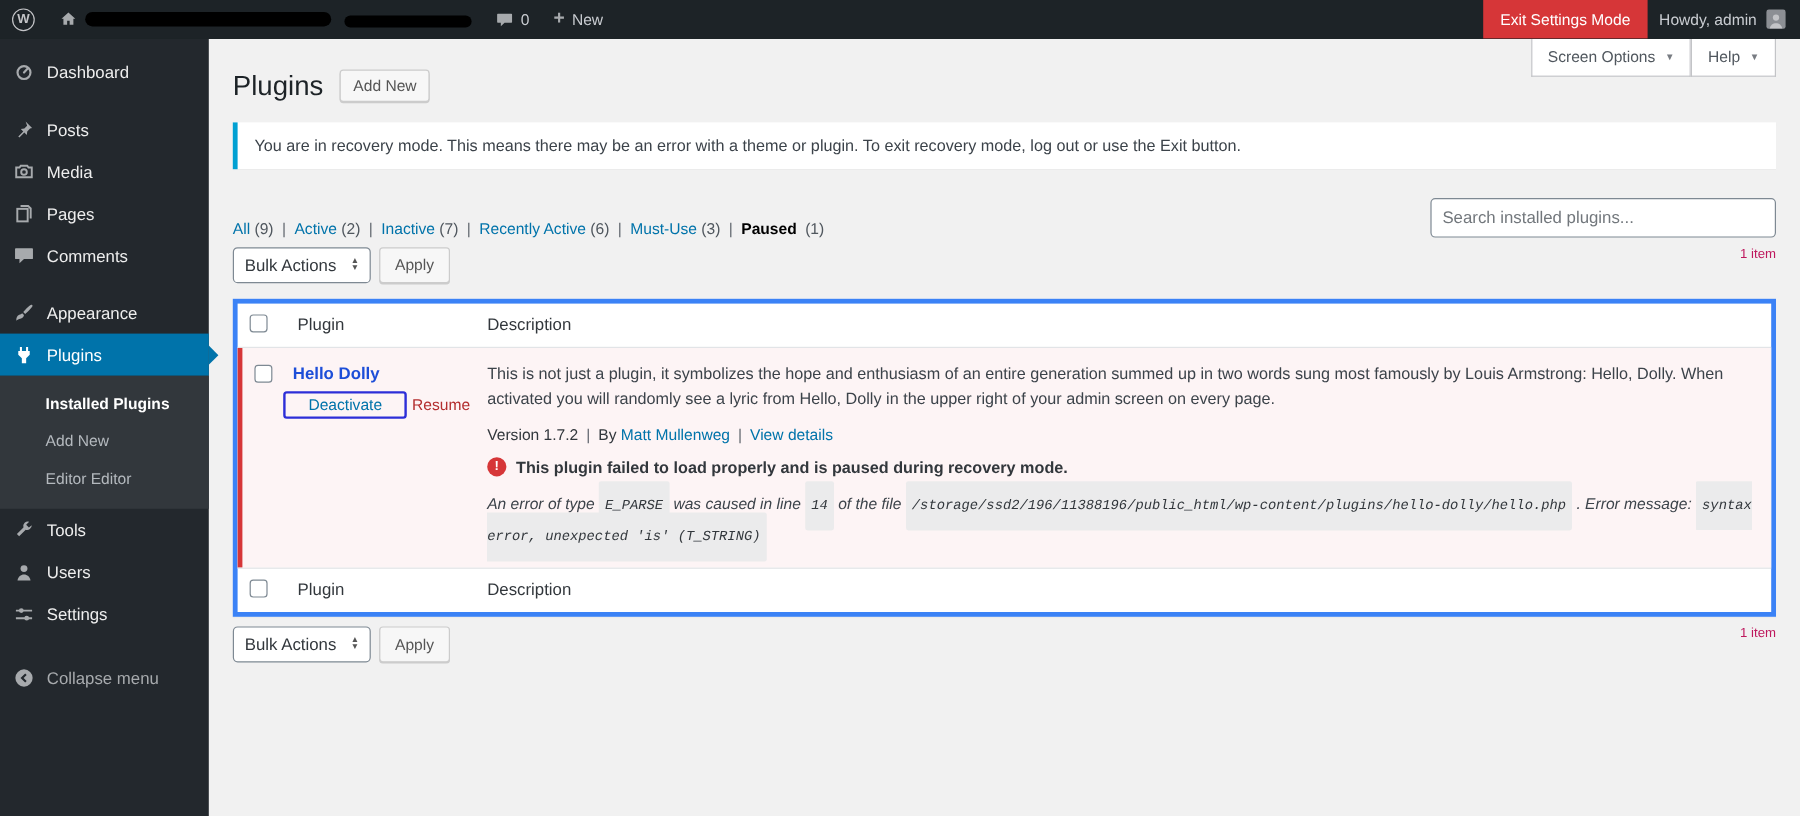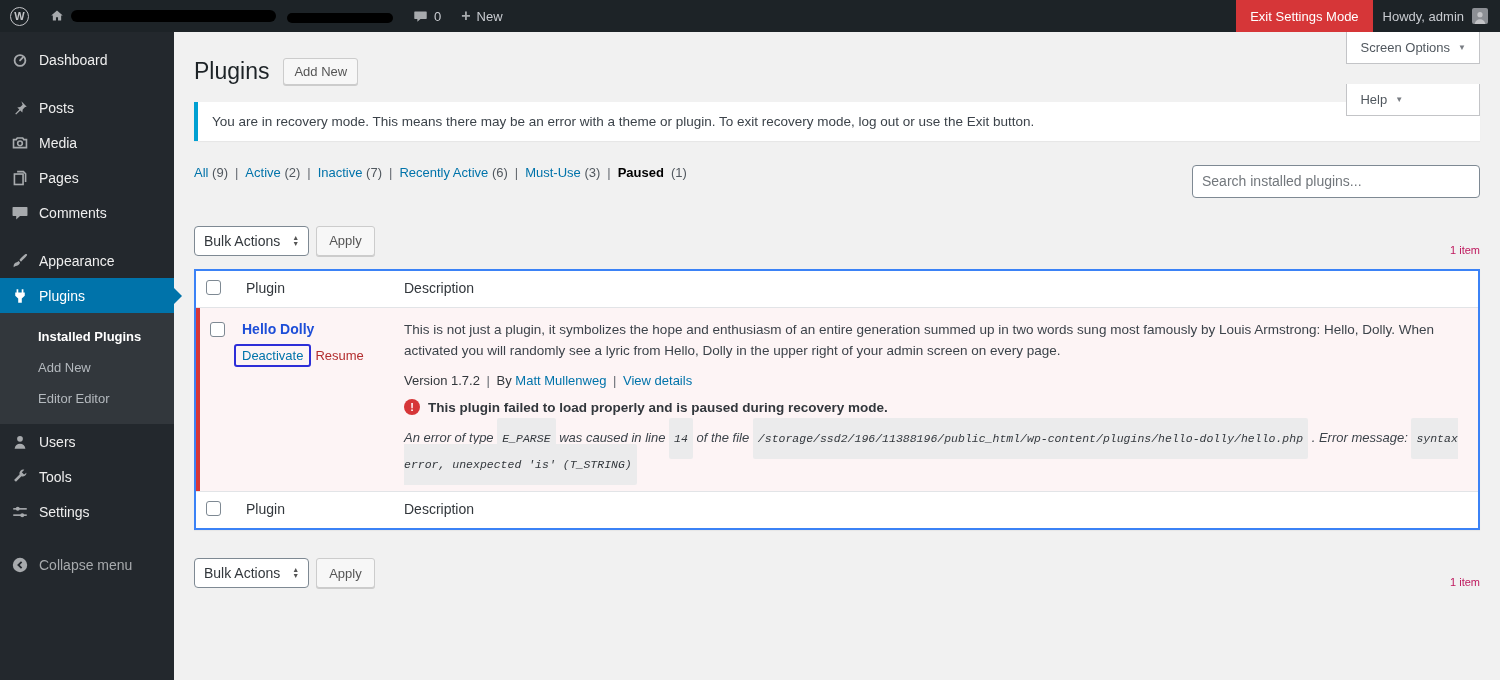--- a/index.html
+++ b/index.html
@@ -53,21 +53,21 @@
     content:""; position:absolute; right:-8px; top:50%; transform:translateY(-50%);
     border:8px solid transparent; border-left-color:#0073aa; border-right-width:0;
   }
   .submenu { background:#32373c; padding:8px 0 10px; }
   .submenu-item { display:block; padding:8px 10px 8px 38px; font-size:13px; color:#b4b9be; cursor:pointer; }
   .submenu-item.current { color:#fff; font-weight:bold; }
   .collapse-item { margin-top:18px; color:#a7aaad; }
 
   
   .content { margin-left:174px; padding:0 20px 24px; position:relative; }
-  .screen-meta { position:absolute; top:0; right:20px; display:flex; gap:20px;flex-direction:column; }
+  .screen-meta { position:absolute; top:0; right:20px; display:flex; gap:0; }
   .meta-link {
     background:#fff; border:1px solid #c3c4c7; border-top:none;
     padding:8px 13px; font-size:13px; color:#50575e;
     display:flex; align-items:center; gap:8px; cursor:pointer;
   }
   .caret { font-size:8px; color:#787c82; }
 
   .title-row { display:flex; align-items:center; gap:14px; padding-top:26px; }
   h1.page-title { margin:0; font-size:23px; font-weight:400; color:#1d2327; line-height:1.2; }
   .add-new-btn {
@@ -75,71 +75,71 @@
     border:1px solid #ccc; border-radius:3px; box-shadow:0 1px 0 #ccc; cursor:pointer;
   }
 
   .notice {
     background:#fff; border-left:4px solid #00a0d2;
     box-shadow:0 1px 1px rgba(0,0,0,.04);
     margin-top:16px; padding:12px 14px; font-size:13.5px; color:#3c434a;
   }
   .notice p { margin:0; }
 
-  .filter-row { display:flex; align-items:flex-start; justify-content:space-between; margin-top:24px; }
+  .filter-row { display:flex; align-items:flex-end; justify-content:space-between; margin-top:24px; }
   .subsubsub { list-style:none; margin:0; padding:0; display:flex; gap:7px; font-size:13px; align-items:baseline; }
   .subsubsub li { display:flex; gap:7px; align-items:baseline; }
   .subsubsub a { color:#0073aa; }
   .subsubsub .count { color:#50575e; }
   .subsubsub .current-label { color:#000; font-weight:600; }
   .pipe { color:#646970; }
   .search-input {
     width:288px; height:33px; padding:0 9px; background:#fff;
     border:1px solid #7e8993; border-radius:4px; font-size:14px; color:#2c3338;
     font-family:"Liberation Sans", sans-serif;
   }
   .search-input::placeholder { color:#72777c; }
 
-  .tablenav { display:flex; align-items:flex-end; gap:7px; margin-top:28px; }
+  .tablenav { display:flex; align-items:flex-start; gap:7px; margin-top:8px; }
   .bulk-select {
     height:30px; background:#fff; border:1px solid #7e8993; border-radius:4px;
     display:flex; align-items:center; gap:12px; padding:0 9px;
     font-size:14px; color:#32373c; cursor:pointer;
   }
   .updown { display:flex; flex-direction:column; font-size:7px; line-height:6px; color:#555; }
   .apply-btn {
     height:30px; padding:0 12px; background:#f7f7f7; color:#555;
     border:1px solid #ccc; border-radius:3px; box-shadow:0 1px 0 #ccc;
     font-size:13px; cursor:pointer; font-family:"Liberation Sans", sans-serif;
   }
   .item-count { margin-left:auto; font-size:11px; color:#be185d; }
 
   
   .plugins-table {
-    margin-top:13px; background:#fff; border:2px solid #3b82f6;
+    margin-top:13px; background:#fff; border:4px solid #3b82f6;
     box-shadow:0 1px 1px rgba(0,0,0,.04);
   }
   .row-grid { display:grid; grid-template-columns:40px 158px 1fr; }
   .thead, .tfoot { font-size:14px; color:#32373c; }
   .thead > div, .tfoot > div { padding:9px 10px; }
   .thead { border-bottom:1px solid #e2e4e7; }
   .tfoot { border-top:1px solid #e2e4e7; }
   input.wp-cb {
     appearance:none; -webkit-appearance:none; width:15px; height:15px; margin:0;
     border:1px solid #7e8993; border-radius:3px; background:#fff; cursor:pointer;
   }
   .plugin-row { background:#fdf4f5; border-left:4px solid #d63638; grid-template-columns:36px 158px 1fr; }
   .plugin-row .cb-cell { padding:14px 0 0 10px; }
   .title-cell { padding:13px 10px 14px 6px; }
   .plugin-name { display:block; font-size:14px; font-weight:700; color:#1d4ed8; margin-bottom:7px; }
   .row-actions { font-size:13px; white-space:nowrap; }
   .deactivate-link { color:#0073aa; }
   .highlight-box {
     display:inline-block; border:2px solid #2d2ed8; border-radius:3px;
-    padding:2px 6px; margin-left:-8px;
+    padding:2px 19px; margin-left:-8px;
   }
   .resume-link { color:#b32d2e; margin-left:4px; }
   .desc-cell { padding:12px 14px 14px 10px; font-size:13.5px; color:#3c434a; }
   .plugin-desc { margin:0 0 12px; line-height:1.55; }
   .plugin-meta { margin:0 0 11px; font-size:13px; color:#32373c; }
   .plugin-meta a { color:#0073aa; }
   .plugin-meta .pipe { margin:0 3px; }
   .paused-msg { margin:0 0 10px; display:flex; align-items:center; gap:8px; font-size:13.5px; color:#32373c; }
   .paused-msg strong { font-weight:700; }
   .err-icon {
@@ -258,33 +258,33 @@
     <span>Plugins</span>
   </div>
   <div class="submenu">
     <span class="submenu-item current">Installed Plugins</span>
     <span class="submenu-item">Add New</span>
     <span class="submenu-item">Editor Editor</span>
   </div>
   <div class="menu-item">
     <span class="menu-icon">
       <svg width="18" height="18" viewBox="0 0 20 20">
+          <path fill="currentColor" d="M17.2 5.2a4.3 4.3 0 0 1-5.6 4.1l-6.1 6.1-2.1-2.1 6.1-6.1a4.3 4.3 0 0 1 5.3-5.3L12 4.7l2.5 2.5z"></path>
+        </svg>
+    </span>
+    <span>Tools</span>
+  </div>
+  <div class="menu-item">
+    <span class="menu-icon">
+      <svg width="18" height="18" viewBox="0 0 20 20">
           <circle cx="10" cy="6.5" r="3.2" fill="currentColor"></circle>
           <path d="M4 17.5c.5-3.5 3-5.5 6-5.5s5.5 2 6 5.5z" fill="currentColor"></path>
         </svg>
     </span>
     <span>Users</span>
-  </div>
-  <div class="menu-item">
-    <span class="menu-icon">
-      <svg width="18" height="18" viewBox="0 0 20 20">
-          <path fill="currentColor" d="M17.2 5.2a4.3 4.3 0 0 1-5.6 4.1l-6.1 6.1-2.1-2.1 6.1-6.1a4.3 4.3 0 0 1 5.3-5.3L12 4.7l2.5 2.5z"></path>
-        </svg>
-    </span>
-    <span>Tools</span>
   </div>
   <div class="menu-item">
     <span class="menu-icon">
       <svg width="18" height="18" viewBox="0 0 20 20">
           <line x1="2.5" y1="6.5" x2="17.5" y2="6.5" stroke="currentColor" stroke-width="1.8"></line>
           <line x1="2.5" y1="13.5" x2="17.5" y2="13.5" stroke="currentColor" stroke-width="1.8"></line>
           <circle cx="7.5" cy="6.5" r="2.2" fill="currentColor"></circle>
           <circle cx="12.5" cy="13.5" r="2.2" fill="currentColor"></circle>
         </svg>
     </span>

